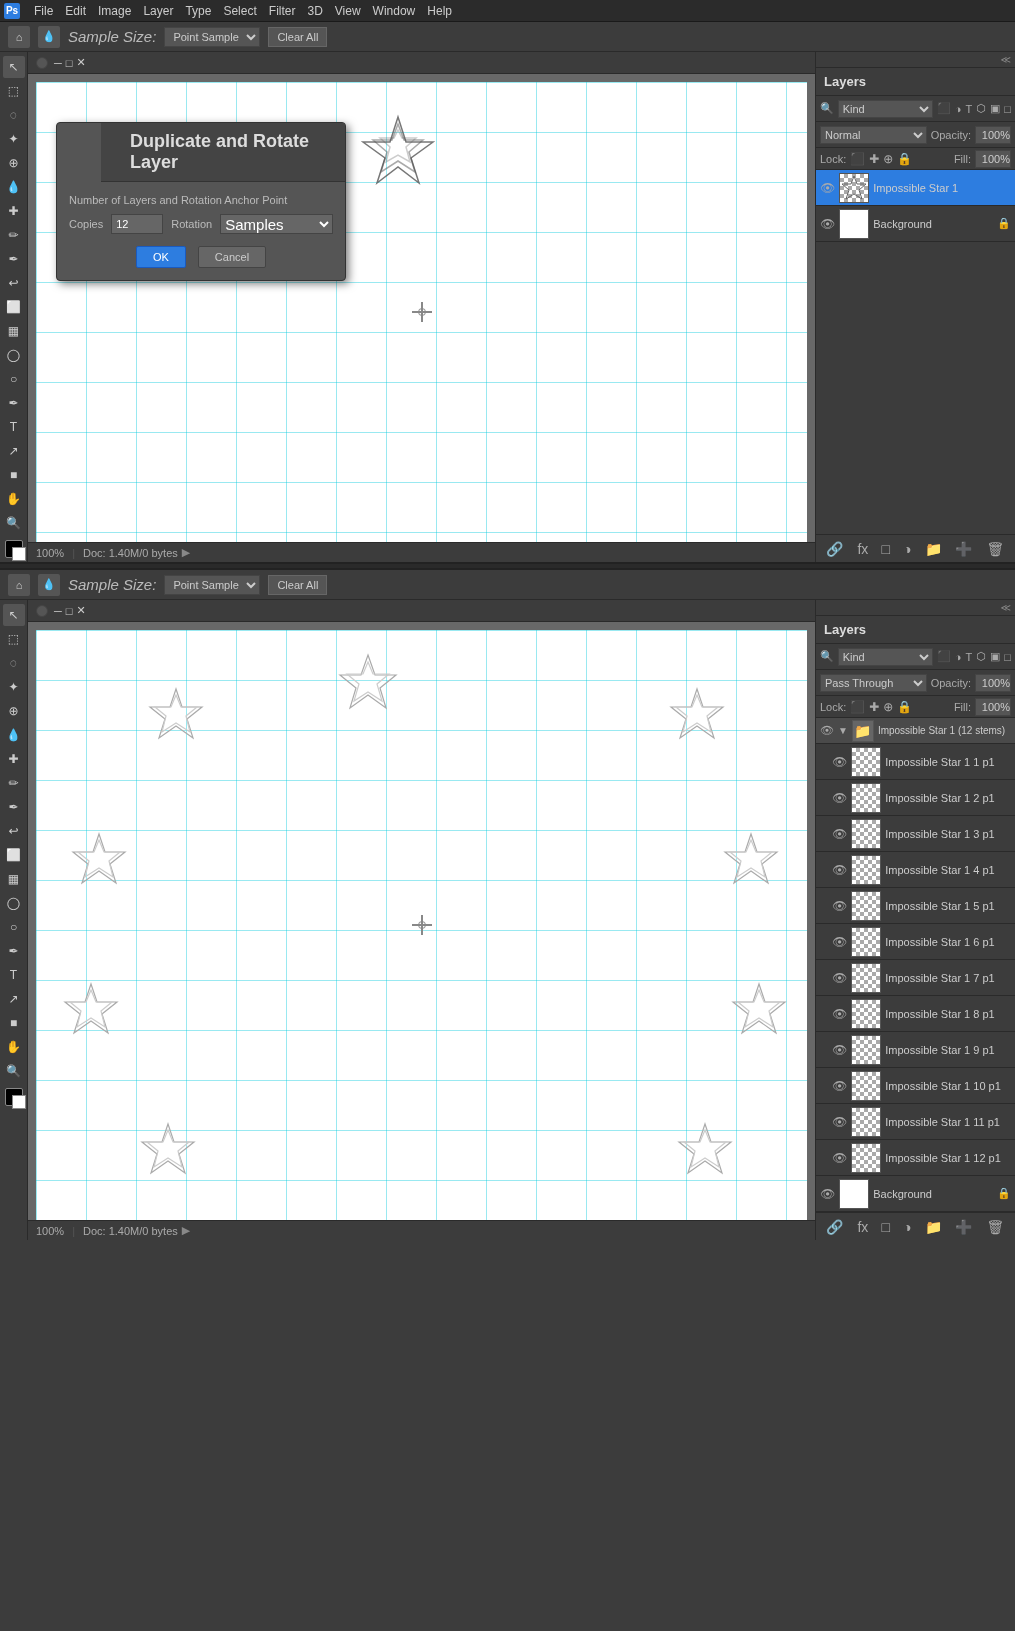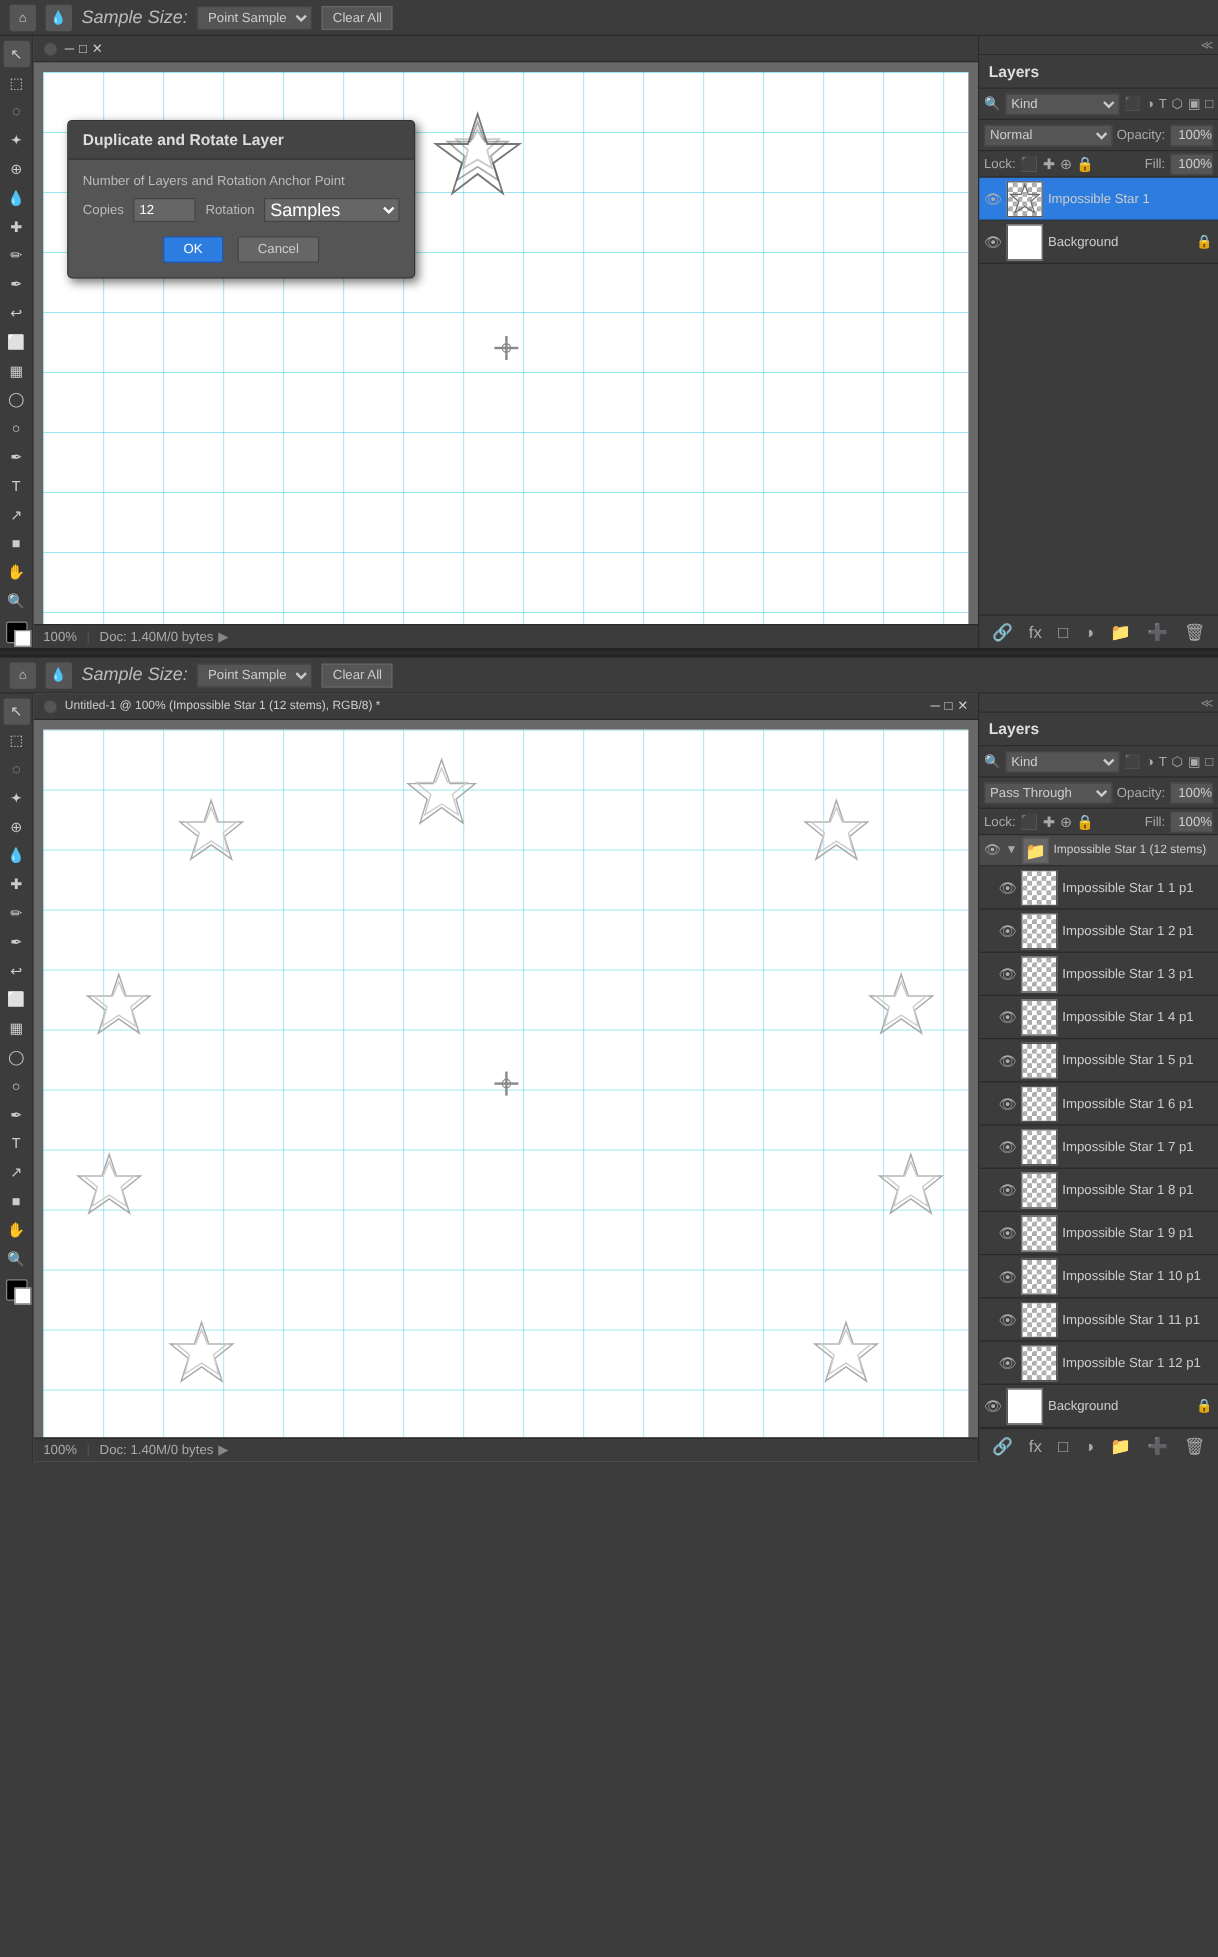--- a/index.html
+++ b/index.html
@@ -174,23 +174,24 @@
       top: 50px; left: 30px;
       width: 290px;
       background: #555;
       border: 1px solid #333;
       border-radius: 4px;
       padding: 0;
       box-shadow: 3px 3px 8px rgba(0,0,0,0.5);
     }
     .dialog-title {
       background: #444;
-      padding: 8px 12px;
-      font-size: 13px; font-weight: bold; color: #ddd;
+      padding: 8px 29px;
+      font-size: 18px; font-weight: bold; color: #ddd;
       border-bottom: 1px solid #333;
+      margin-left: 44px;
     }
     .dialog-body {
       padding: 12px;
     }
     .dialog-section-label {
       font-size: 11px; color: #bbb; margin-bottom: 8px;
     }
     .dialog-row {
       display: flex; align-items: center; gap: 8px; margin-bottom: 8px;
     }
@@ -261,20 +262,34 @@
       position: relative;
       background: #686868;
       overflow: hidden;
     }
   </style>
 </head>
 <body>
 
 <div class="full-page">
 
+  <div class="menu-bar">
+    <div class="ps-icon">Ps</div>
+    <span>File</span>
+    <span>Edit</span>
+    <span>Image</span>
+    <span>Layer</span>
+    <span>Type</span>
+    <span>Select</span>
+    <span>Filter</span>
+    <span>3D</span>
+    <span>View</span>
+    <span>Window</span>
+    <span>Help</span>
+  </div>
 
   <div class="window-block">
 
     <div class="toolbar-row">
       <div class="tool-icon">⌂</div>
       <div class="tool-icon">💧</div>
       <label>Sample Size:</label>
       <select>
         <option>Point Sample</option>
       </select>
@@ -479,21 +494,20 @@
         <div class="tool-btn">🔍</div>
         <div class="tool-btn" style="width:18px;height:18px;background:#000;margin-top:4px;border:1px solid #888;position:relative;">
             <div style="position:absolute;right:-4px;bottom:-4px;width:14px;height:14px;background:#fff;border:1px solid #888;"></div>
           </div>
       </div>
 
       <div class="canvas-wrapper">
 
         <div style="background:#3c3c3c;height:22px;display:flex;align-items:center;padding:0 8px;border-bottom:1px solid #2a2a2a;font-size:11px;color:#ccc;">
           <span style="width:12px;height:12px;background:#555;border-radius:50%;display:inline-block;margin-right:6px;border:1px solid #444;"></span>
-          <span style="flex:1;font-size:10px;">Untitled-1 @ 100% (Impossible Star 1 (12 stems), RGB/8) *</span>
           <span style="cursor:pointer;margin-right:4px;">─</span>
           <span style="cursor:pointer;margin-right:4px;">□</span>
           <span style="cursor:pointer;">✕</span>
         </div>
 
         <div style="background:#686868;position:relative;height:calc(100% - 42px);overflow:hidden;">
           <div style="position:absolute;top:8px;left:8px;right:8px;bottom:0;background:#fff;overflow:hidden;">
 
             <div style="position:absolute;top:0;left:0;right:0;bottom:0;background-image:linear-gradient(to right,rgba(0,200,220,0.4) 1px,transparent 1px),linear-gradient(to bottom,rgba(0,200,220,0.4) 1px,transparent 1px);background-size:50px 50px;"></div>
 

